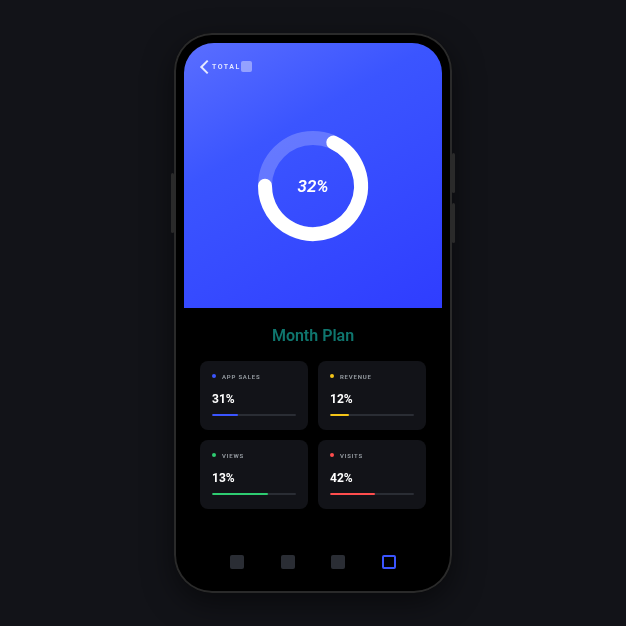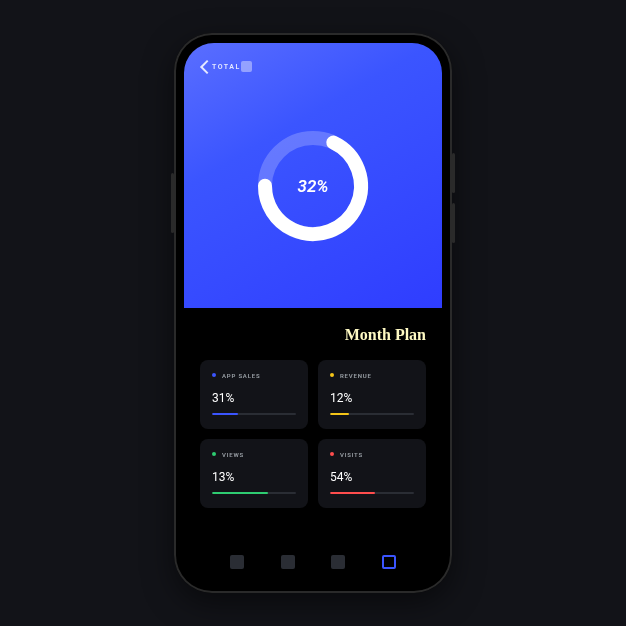--- a/index.html
+++ b/index.html
@@ -104,26 +104,25 @@
     font-weight: 600;
   }
   .panel {
     flex: 1;
     background: #000;
     padding: 18px 16px 0 16px;
     display: flex;
     flex-direction: column;
   }
   .panel-title {
-    color: #fef9c3;
+    color: #0f766e;
     font-size: 16px;
     font-weight: 600;
-    text-align: right;
+    text-align: center;
     margin-bottom: 16px;
-    font-family: Liberation Serif, serif;
   }
   .grid {
     display: grid;
     grid-template-columns: 1fr 1fr;
     gap: 10px;
   }
   .card {
     background: #121318;
     border-radius: 8px;
     padding: 12px 12px 14px 12px;
@@ -140,21 +139,21 @@
   }
   .card-label {
     color: #9aa0a6;
     font-size: 6px;
     letter-spacing: 0.8px;
     font-weight: 600;
   }
   .card-value {
     color: #fff;
     font-size: 12px;
-    font-weight: 400;
+    font-weight: 700;
     margin-bottom: 8px;
   }
   .bar-track {
     width: 100%;
     height: 2px;
     background: #2a2d34;
     border-radius: 2px;
     overflow: hidden;
   }
   .bar-fill {
@@ -240,21 +239,21 @@
           <div class="bar-track">
             <div class="bar-fill" style="width:67%;background:#2ecc71"></div>
           </div>
         </div>
 
         <div class="card">
           <div class="card-head">
             <div class="dot" style="background:#ff4d4d"></div>
             <div class="card-label">VISITS</div>
           </div>
-          <div class="card-value">54%</div>
+          <div class="card-value">42%</div>
           <div class="bar-track">
             <div class="bar-fill" style="width:54%;background:#ff4d4d"></div>
           </div>
         </div>
 
       </div>
 
       <div class="tabbar">
         <div class="tab"></div>
         <div class="tab"></div>

